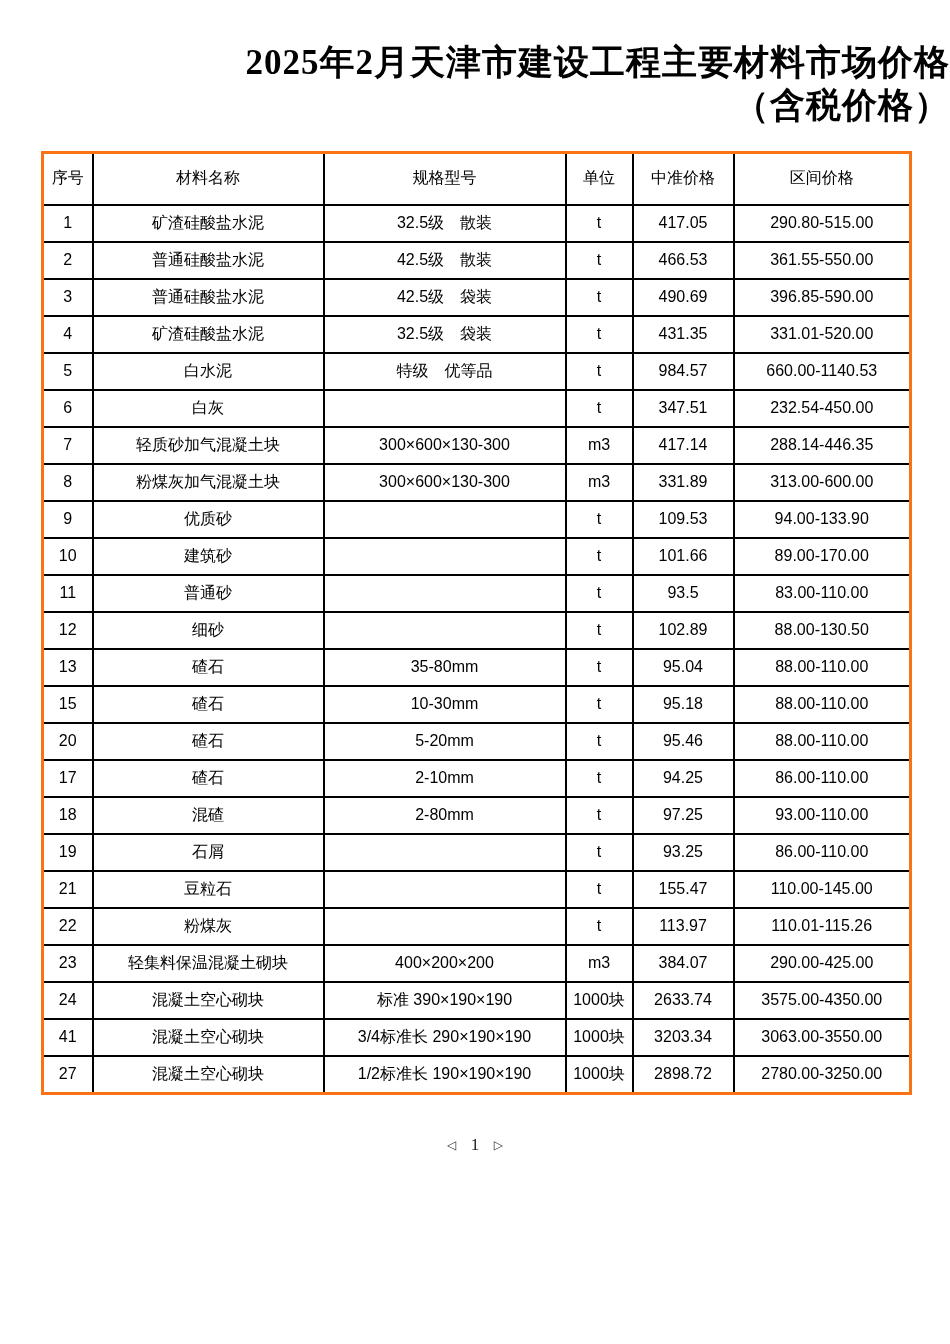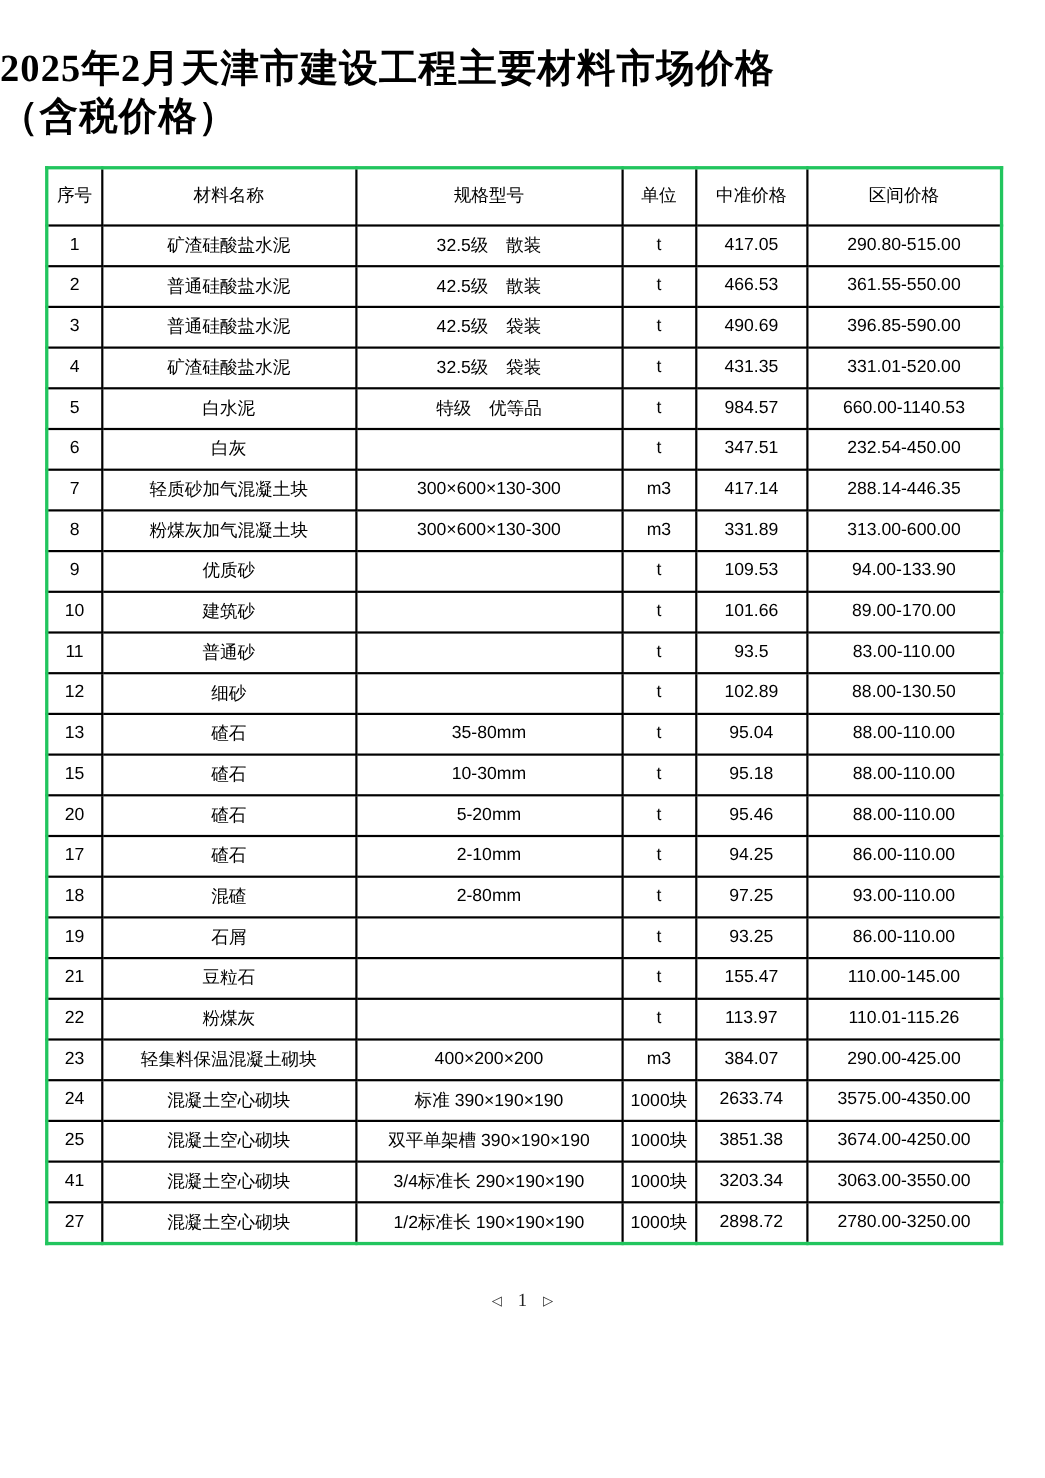--- a/index.html
+++ b/index.html
@@ -13,34 +13,34 @@
     color: #000000;
   }
   .page {
     position: relative;
     width: 950px;
     height: 1344px;
     background: #ffffff;
   }
   .doc-title {
     margin-top: 42px;
-    text-align: left;
+    text-align: right;
     font-family: "Liberation Serif", "DejaVu Serif", serif;
     font-weight: bold;
     font-size: 35px;
     line-height: 1.22;
     letter-spacing: 1px;
   }
   .doc-title .line { display: block; }
   table.price-table {
     border-collapse: collapse;
     table-layout: fixed;
     width: 868px;
     margin: 23px 0 0 41px;
-    border: 3px solid #22c55e;
+    border: 3px solid #f97316;
   }
   table.price-table th,
   table.price-table td {
     border: 2px solid #000000;
     text-align: center;
     vertical-align: middle;
     font-size: 16px;
     font-weight: normal;
     padding: 0 4px;
     overflow: hidden;
@@ -296,28 +296,20 @@
 
     <tr>
       <td>24</td>
       <td>混凝土空心砌块</td>
       <td>标准 390×190×190</td>
       <td>1000块</td>
       <td>2633.74</td>
       <td>3575.00-4350.00</td>
     </tr>
 
-    <tr>
-      <td>25</td>
-      <td>混凝土空心砌块</td>
-      <td>双平单架槽 390×190×190</td>
-      <td>1000块</td>
-      <td>3851.38</td>
-      <td>3674.00-4250.00</td>
-    </tr>
 
     <tr>
       <td>41</td>
       <td>混凝土空心砌块</td>
       <td>3/4标准长 290×190×190</td>
       <td>1000块</td>
       <td>3203.34</td>
       <td>3063.00-3550.00</td>
     </tr>
 

